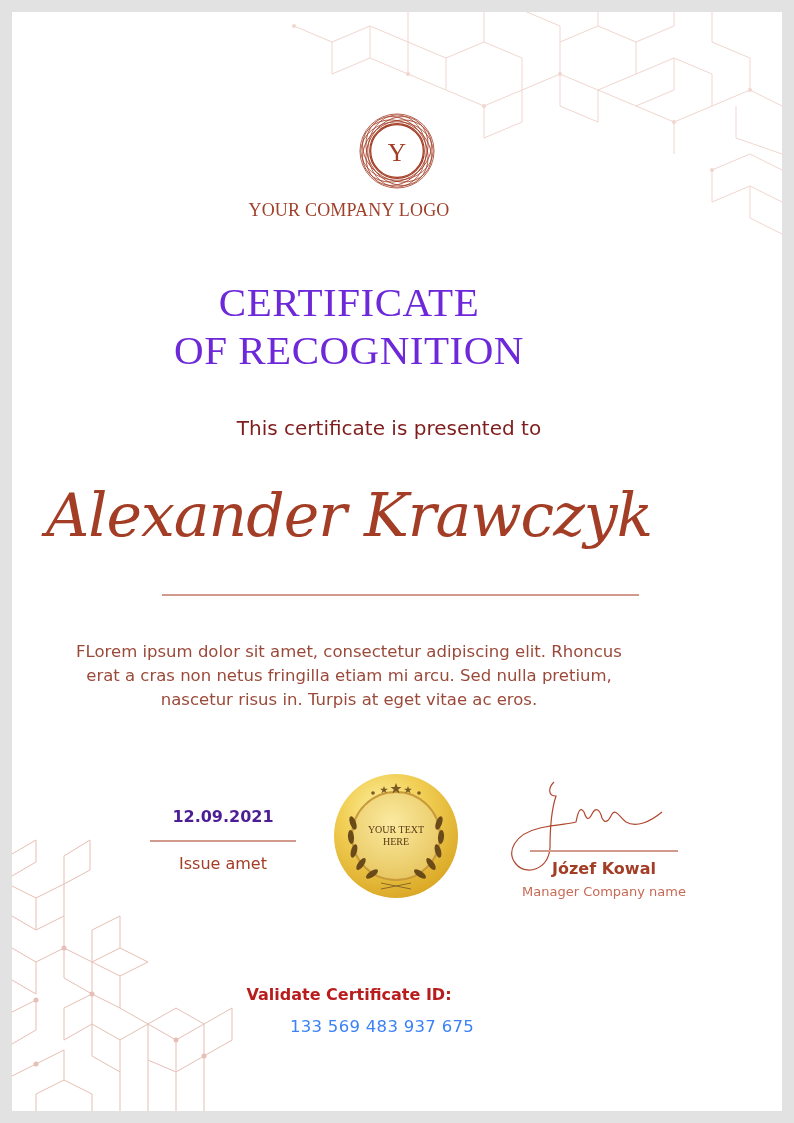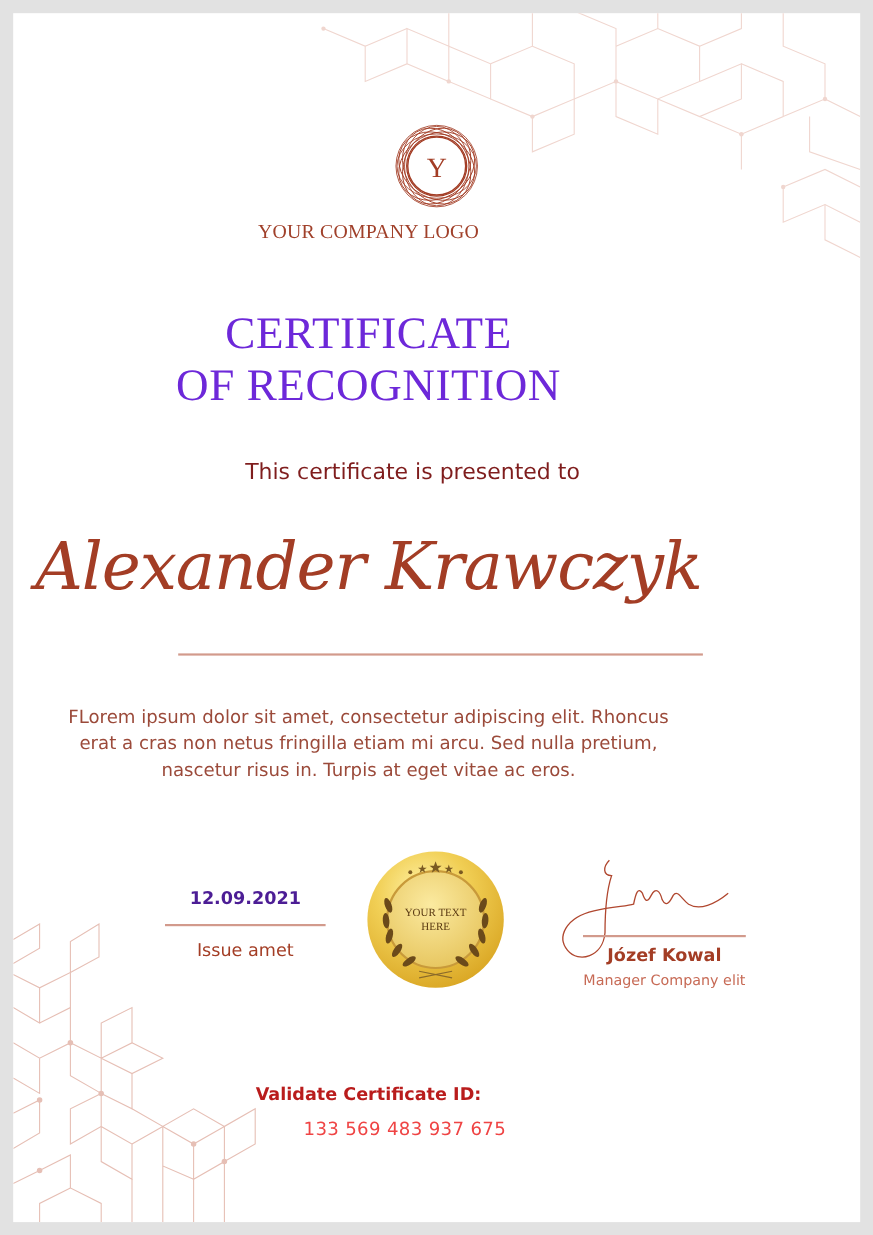--- a/index.html
+++ b/index.html
@@ -1,40 +1,40 @@
 <!DOCTYPE html>
 <html><head>
 <meta charset="utf-8">
 <style>
   html, body { margin:0; padding:0; }
   body { width:794px; height:1123px; background:#e2e2e2; position:relative; overflow:hidden; font-family:"DejaVu Sans", sans-serif; }
   .sheet { position:absolute; left:12px; top:12px; width:770px; height:1099px; background:#ffffff; overflow:hidden; }
   .pattern { position:absolute; pointer-events:none; }
   .pattern-tr { left:280px; top:-2px; width:490px; height:240px; }
   .pattern-bl { left:0; top:810px; width:240px; height:290px; }
-  .center { position:absolute; left:4px; width:638px; text-align:center; }
+  .center { position:absolute; left:18px; width:638px; text-align:center; }
   .logo { position:absolute; left:346px; top:100px; width:78px; height:78px; }
   .logo-text { top:188px; font-family:"Liberation Serif", "DejaVu Serif", serif; font-size:18px; color:#a0402a; letter-spacing:0.2px; }
   .title { top:266px; font-family:"Liberation Serif", "DejaVu Serif", serif; font-size:41px; line-height:48px; color:#6d28d9; letter-spacing:0.5px; }
   .presented { top:404px; font-size:20px; color:#7f1d1d;padding-left:40px; }
   .recipient { top:468px; font-family:"DejaVu Serif", "Liberation Serif", serif; font-style:italic; font-size:60px; color:#a33d25; letter-spacing:-1px; }
   .name-line { position:absolute; left:150px; top:582px; width:477px; height:1.5px; background:#d29a8c; }
   .body-text { top:628px; font-size:16.5px; line-height:24px; color:#9b4a3a; padding:0 38px; box-sizing:border-box; }
   .date-block { position:absolute; left:138px; top:795px; width:146px; text-align:center; }
   .date-value { font-size:16px; font-weight:bold; color:#4c1d95; }
   .date-line { margin:14px auto 0 auto; width:146px; height:1.5px; background:#d29a8c; }
   .date-label { margin-top:12px; font-size:16px; color:#a33d25; }
   .seal { position:absolute; left:321px; top:761px; width:126px; height:126px; }
   .sign-block { position:absolute; left:492px; top:766px; width:200px; height:140px; }
   .signature { position:absolute; left:0; top:0; width:180px; height:110px; }
   .sign-line { position:absolute; left:26px; top:72px; width:148px; height:1.5px; background:#d29a8c; }
   .signer-name { position:absolute; left:0; top:81px; width:200px; text-align:center; font-size:16px; font-weight:bold; color:#a33d25; }
   .signer-title { position:absolute; left:0; top:106px; width:200px; text-align:center; font-size:13px; color:#c76a55; }
   .validate-label { top:973px; font-size:16px; font-weight:bold; color:#b91c1c; }
-  .validate-id { top:1005px; font-size:16.5px; color:#ef4444; letter-spacing:0.3px;padding-left:33px; }
+  .validate-id { top:1005px; font-size:16.5px; color:#3b82f6; letter-spacing:0.3px;padding-left:33px; }
 </style>
 </head>
 <body>
 
 <div class="sheet">
 
   <svg class="pattern pattern-tr" viewBox="0 0 490 240">
     <g fill="none" stroke="#f0d6cf" stroke-width="1">
       <path d="M2,16 L40,32 L40,64 L78,48 L78,16 L116,32 L116,0"></path>
       <path d="M40,32 L78,16 M116,32 L154,48 L154,80 L116,64 L116,32"></path>
@@ -164,19 +164,19 @@
     <text x="63" y="60" text-anchor="middle" font-family="Liberation Serif, serif" font-size="10" fill="#5a3a12">YOUR TEXT</text>
     <text x="63" y="72" text-anchor="middle" font-family="Liberation Serif, serif" font-size="10" fill="#5a3a12">HERE</text>
   </svg>
 
   <div class="sign-block">
     <svg class="signature" viewBox="0 0 180 110">
       <path d="M50,4 C44,10 44,18 52,18 C48,30 46,50 46,70 C44,92 22,98 12,86 C2,74 10,56 36,50 C54,46 66,46 72,44 C74,34 76,28 80,34 C82,40 84,44 88,36 C92,28 96,32 98,40 C102,48 106,40 108,36 C112,30 116,40 122,44 C132,50 146,44 158,34" fill="none" stroke="#b0472f" stroke-width="1.2"></path>
     </svg>
     <div class="sign-line"></div>
     <div class="signer-name">Józef Kowal</div>
-    <div class="signer-title">Manager Company elit</div>
+    <div class="signer-title">Manager Company name</div>
   </div>
 
   <div class="center validate-label">Validate Certificate ID:</div>
   <div class="center validate-id">133 569 483 937 675</div>
 
 </div>
 
 </body></html>

